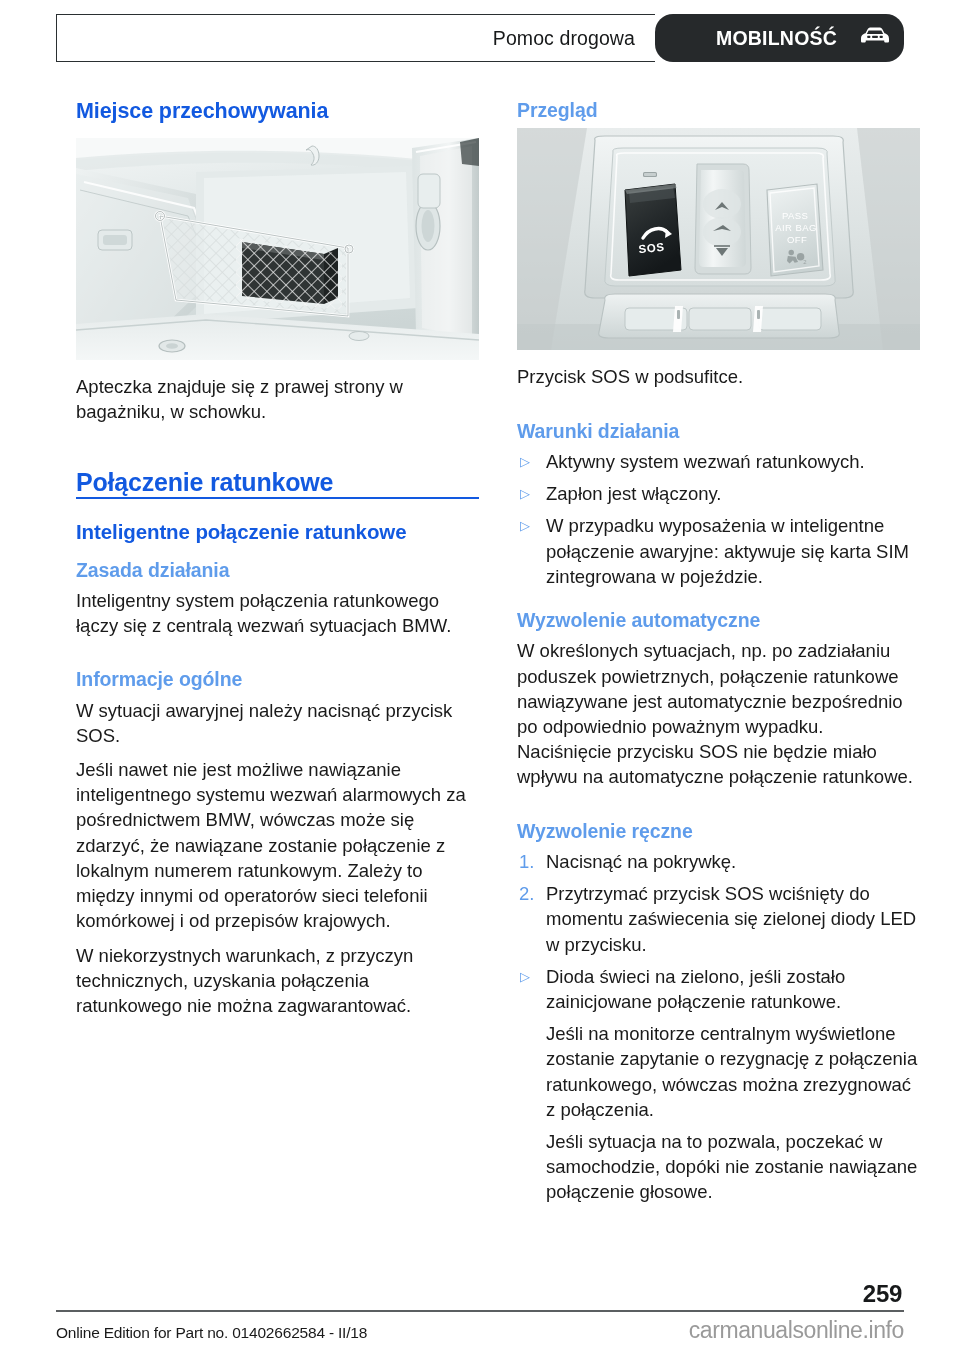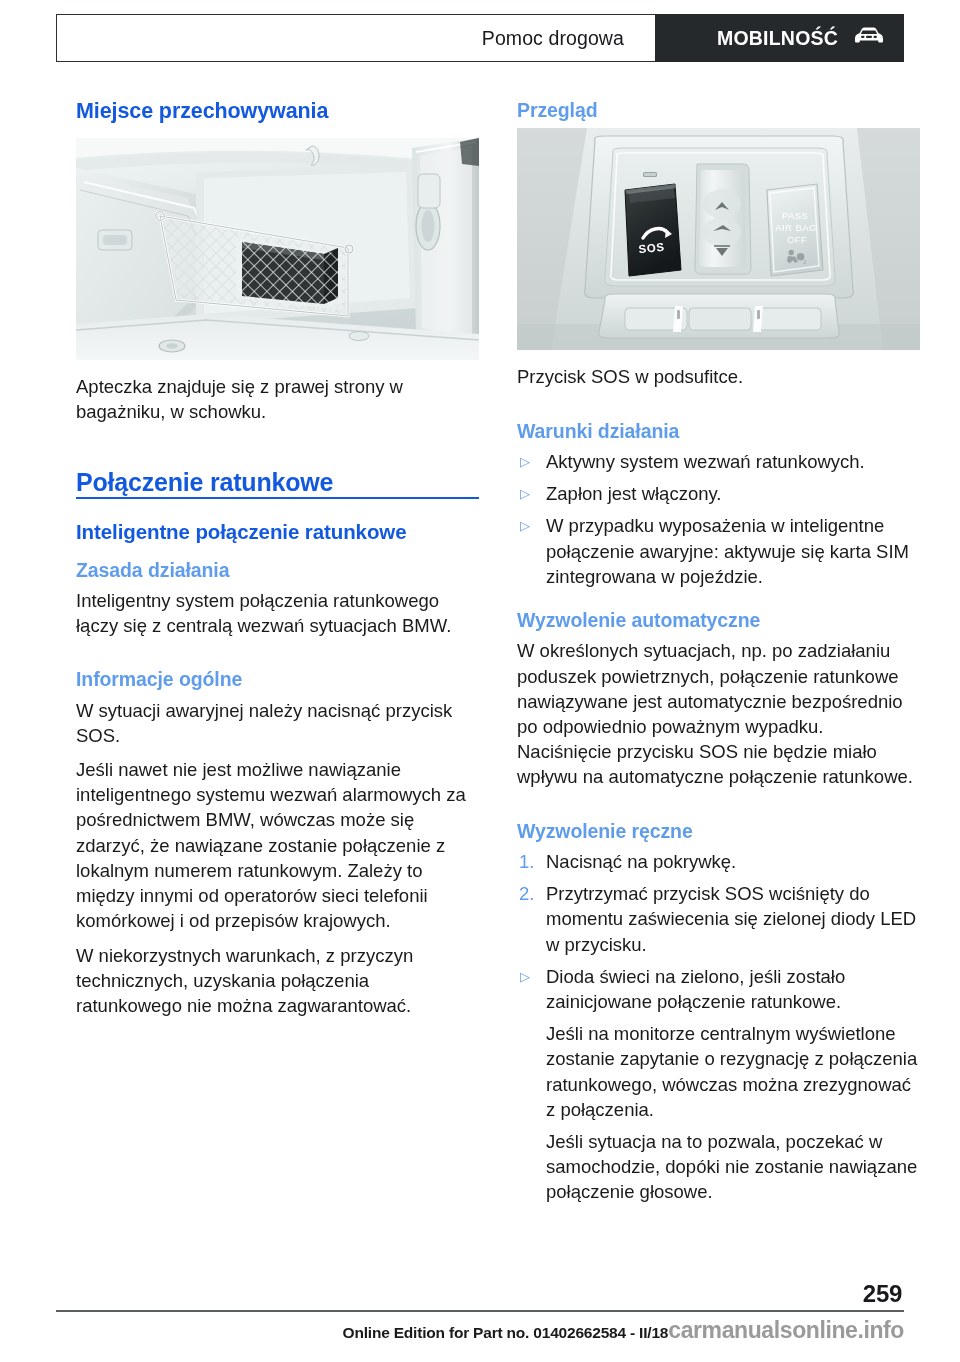--- a/index.html
+++ b/index.html
@@ -30,35 +30,36 @@
     align-items: stretch;
   }
   .header-breadcrumb {
     flex: 1 1 auto;
     border: 1px solid #2a2f31;
     border-right: none;
     background: #ffffff;
     display: flex;
     align-items: center;
     justify-content: flex-end;
-    padding-right: 31px;
+    padding-right: 20px;
   }
   .header-breadcrumb-text {
     font-size: 19.5px;
     color: #17191a;
     letter-spacing: 0.1px;
   }
   .header-tab {
     flex: 0 0 249px;
     background: #26292b;
     display: flex;
     align-items: center;
     justify-content: flex-end;
-    padding-right: 18px;
-    gap: 14px;
+    padding-right: 12px;
+    gap: 21px;
+    border-radius: 18px;
   }
   .header-tab-text {
     font-size: 19.5px;
     font-weight: bold;
     color: #ffffff;
     letter-spacing: 0.2px;
   }
   .car-icon { display: block; }
 
   
@@ -180,24 +181,23 @@
     padding-right: 2px;
   }
   .footer-rule {
     height: 2px;
     background: #5b5f61;
     width: 100%;
     margin-bottom: 5px;
   }
   .footer-line {
     display: flex;
-    justify-content: flex-end;
+    justify-content: space-between;
     align-items: baseline;
     white-space: nowrap;
-    font-weight: bold;
   }
   .footer-edition {
     font-size: 15.5px;
     color: #1a1a1a;
     letter-spacing: -0.2px;
   }
   .footer-watermark {
     font-size: 23px;
     color: #9a9a9a;
     letter-spacing: -0.4px;

